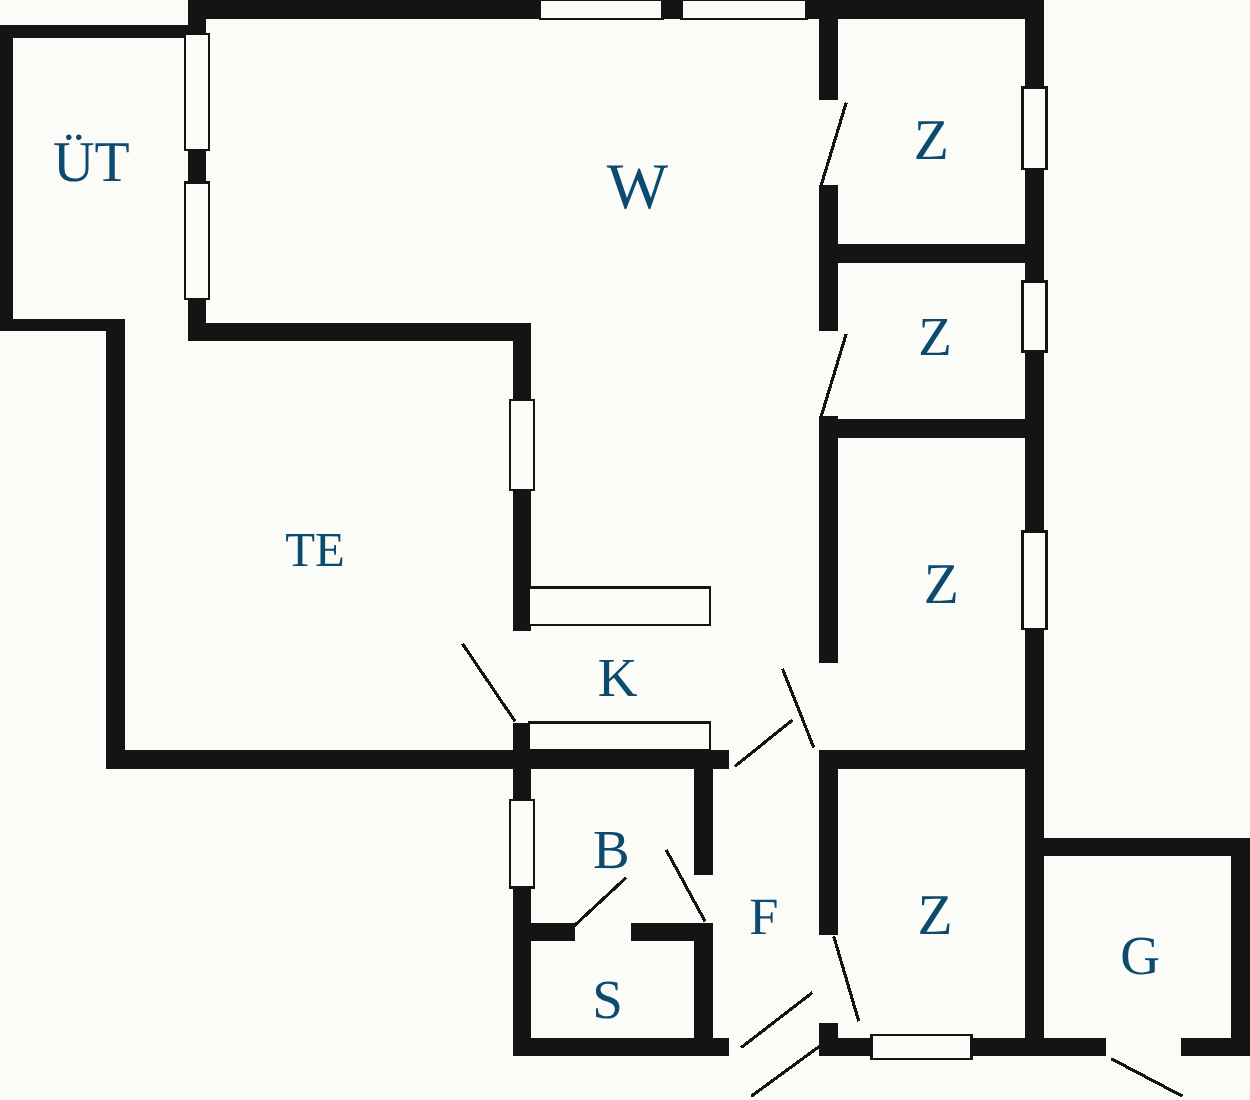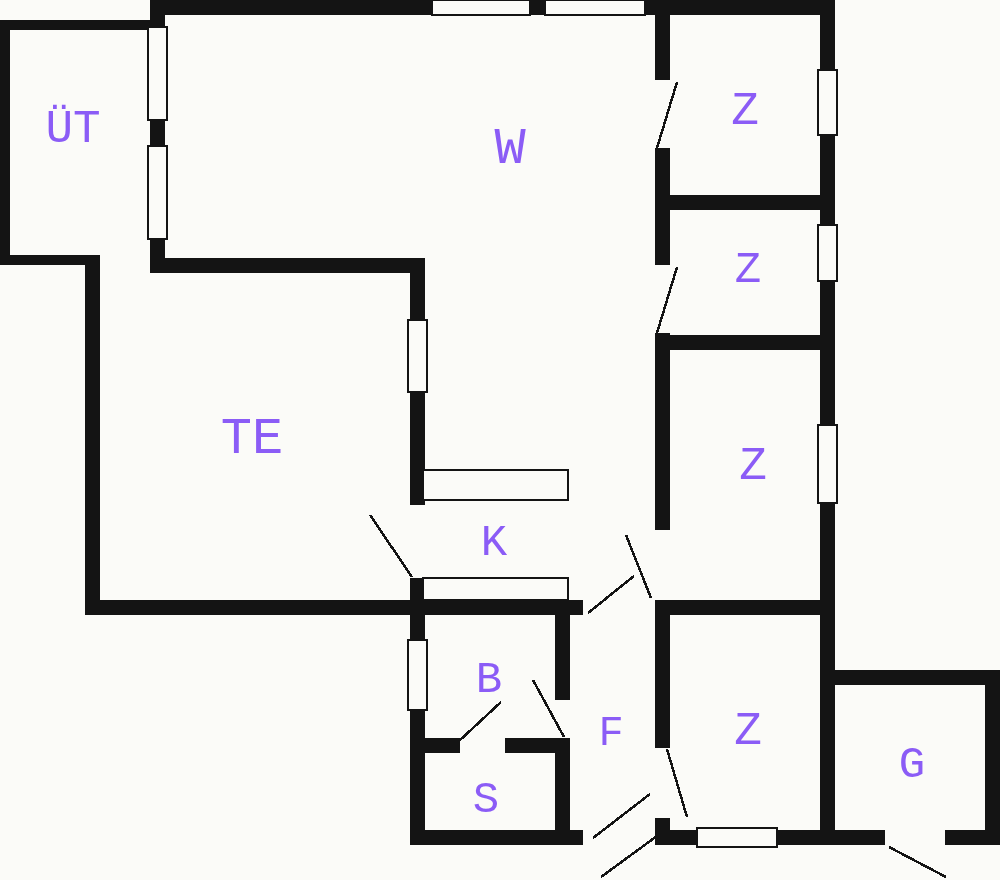--- a/index.html
+++ b/index.html
@@ -16,22 +16,22 @@
     font-family: "Liberation Sans", sans-serif;
   }
   .plan-svg { position: absolute; left: 0; top: 0; }
   .wall   { fill: #141414; }
   .win    { fill: #fbfbf8; stroke: #141414; stroke-width: 2; }
   .counter{ fill: #fbfbf8; stroke: #141414; stroke-width: 2; }
   .door   { stroke: #141414; stroke-width: 2.5; fill: none; }
   .room-label {
     position: absolute;
     transform: translate(-50%, -50%);
-    color: #8b5cf6;
-    font-family: Liberation Mono, monospace;
+    color: #0c4a6e;
+    font-family: Liberation Serif, serif;
     white-space: nowrap;
     line-height: 1;
     text-align: center;
   }
 </style>
 </head>
 <body>
 
 <div class="plan-wrap">
 
@@ -101,21 +101,21 @@
     <line class="door" x1="601" y1="877" x2="657" y2="836"></line>
     <line class="door" x1="667" y1="749" x2="687" y2="817"></line>
     <line class="door" x1="889" y1="847" x2="946" y2="877"></line>
   </svg>
 
   <div class="room-label" style="left:73px;  top:130px; font-size:46px;">ÜT</div>
   <div class="room-label" style="left:510px; top:150px; font-size:52px;">W</div>
   <div class="room-label" style="left:745px; top:112px; font-size:46px;">Z</div>
   <div class="room-label" style="left:748px; top:270px; font-size:44px;">Z</div>
   <div class="room-label" style="left:753px; top:467px; font-size:46px;">Z</div>
-  <div class="room-label" style="left:252px; top:440px; font-size:52px;">TE</div>
+  <div class="room-label" style="left:252px; top:440px; font-size:39px;">TE</div>
   <div class="room-label" style="left:494px; top:543px; font-size:44px;">K</div>
   <div class="room-label" style="left:489px; top:680px; font-size:44px;">B</div>
   <div class="room-label" style="left:611px; top:734px; font-size:42px;">F</div>
   <div class="room-label" style="left:486px; top:800px; font-size:44px;">S</div>
   <div class="room-label" style="left:748px; top:732px; font-size:46px;">Z</div>
   <div class="room-label" style="left:912px; top:765px; font-size:44px;">G</div>
 
 </div>
 
 </body></html>

